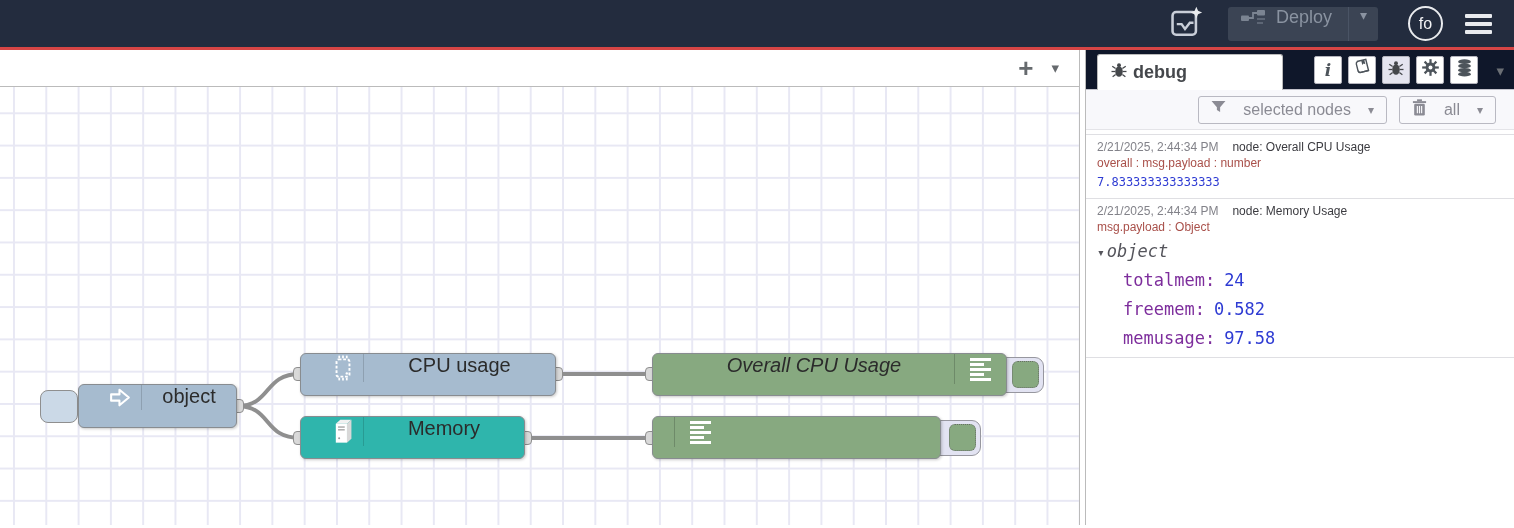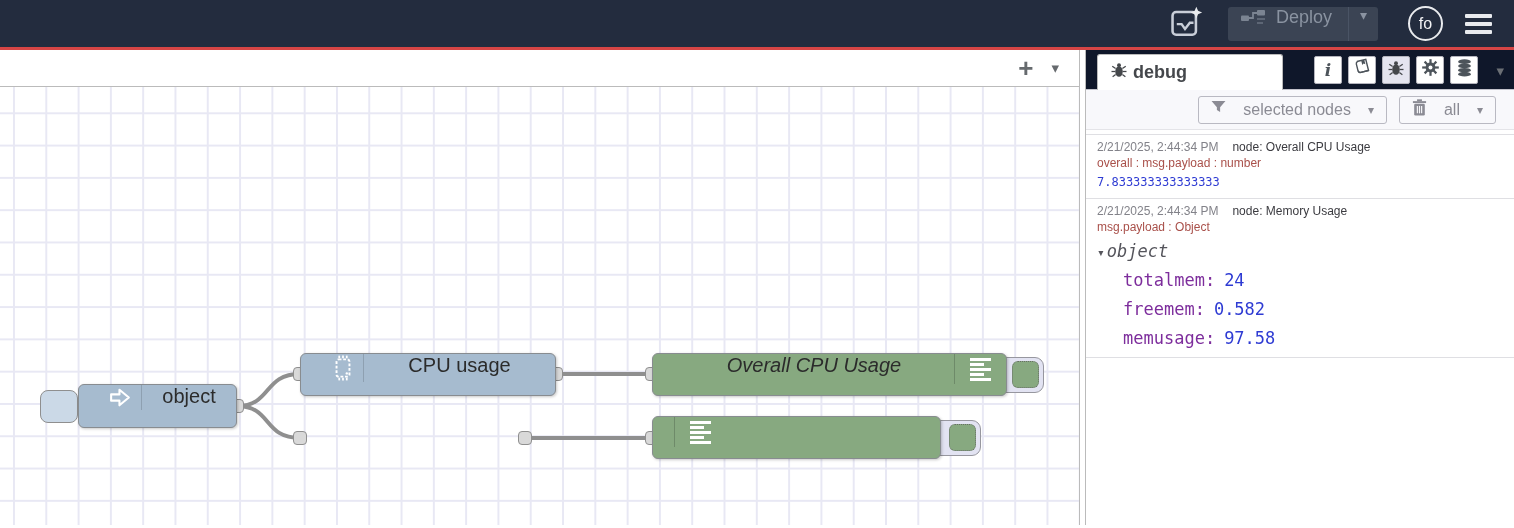--- a/index.html
+++ b/index.html
@@ -171,20 +171,33 @@
                 <line x1="15.5" y1="22" x2="15.5" y2="24.5"></line>
             </g>
             <circle cx="15.5" cy="18" r="1.1" fill="#ffffff"></circle>
           </svg>
         </div>
         <div class="label">CPU usage</div>
       </div>
       <div class="port" style="left:293px; top:280px;"></div>
       <div class="port" style="left:549px; top:280px;"></div>
 
+      <div class="node n-memory" style="left:300px; top:329px; width:225px; height:43px;">
+        <div class="icon-area">
+          <svg width="27" height="29" viewBox="0 0 24 26">
+            <polygon points="6,6 10,2.5 20,2.5 16,6" fill="#f1f1f1"></polygon>
+            <polygon points="16,6 20,2.5 20,19.5 16,23" fill="#d8d8d8"></polygon>
+            <rect x="6" y="6" width="10" height="17" fill="#ffffff"></rect>
+            <line x1="8" y1="9" x2="14" y2="9" stroke="#9a9a9a" stroke-width="1.1"></line>
+            <line x1="8" y1="11.5" x2="14" y2="11.5" stroke="#9a9a9a" stroke-width="1.1"></line>
+            <circle cx="9" cy="19" r="0.9" fill="#9a9a9a"></circle>
+          </svg>
+        </div>
+        <div class="label">Memory</div>
+      </div>
       <div class="port" style="left:293px; top:344px;"></div>
       <div class="port" style="left:518px; top:344px;"></div>
 
       <div class="dbg-toggle" style="left:988px; top:270px;">
         <div class="inner"></div>
       </div>
       <div class="node n-debug" style="left:652px; top:266px; width:355px; height:43px;">
         <div class="label italic">Overall CPU Usage</div>
         <div class="icon-area right">
           <svg width="30" height="30" viewBox="0 0 30 30">

